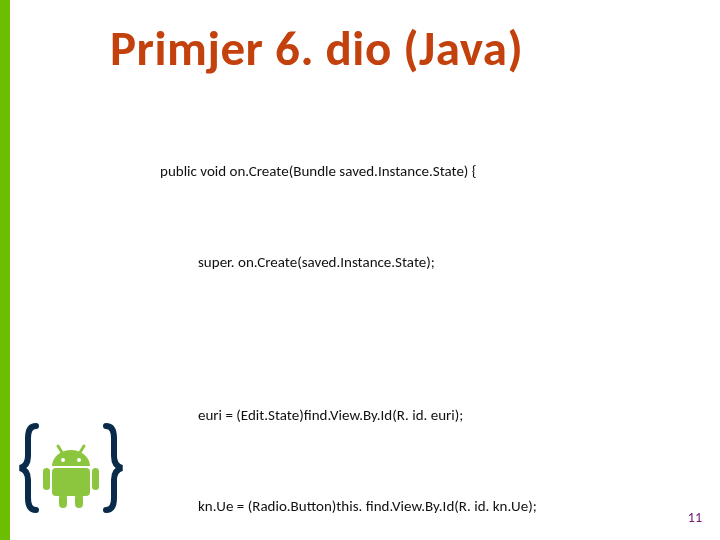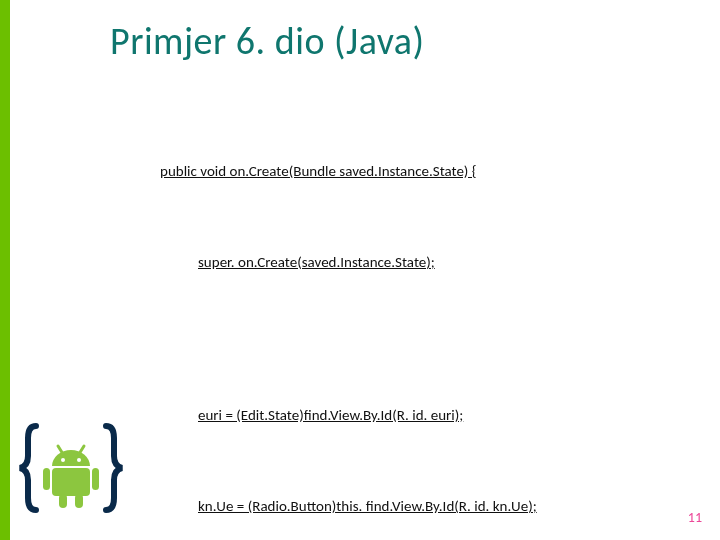--- a/index.html
+++ b/index.html
@@ -23,48 +23,47 @@
     left: 0;
     top: 0;
     width: 10px;
     height: 540px;
     background: #6cbf00;
   }
   .title {
     position: absolute;
     left: 110px;
     top: 18px;
-    font-size: 38px;
-    font-weight: 400;
-    color: #0f766e;
+    font-size: 49px;
+    font-weight: 700;
+    color: #c2410c;
     font-family: Calibri, Arial, sans-serif;
     letter-spacing: 0.5px;
   }
   .code-block {
     position: absolute;
     left: 160px;
     top: 120px;
     font-family: Calibri, Arial, sans-serif;
     font-size: 15px;
     color: #111;
     line-height: 1.35;
     white-space: pre;
   }
   .code-line {
     white-space: pre;
-    text-decoration: underline;
   }
   .indent1 { padding-left: 38px; margin-top: 31px; }
   .blank { height: 20px; }
   .page-num {
     position: absolute;
     right: 18px;
     bottom: 14px;
     font-size: 14px;
-    color: #ec4899;
+    color: #701a75;
     font-family: Calibri, Arial, sans-serif;
   }
   .android-logo {
     position: absolute;
     left: 16px;
     bottom: 22px;
     width: 110px;
     height: 100px;
   }
   .android-logo svg { display: block; }

